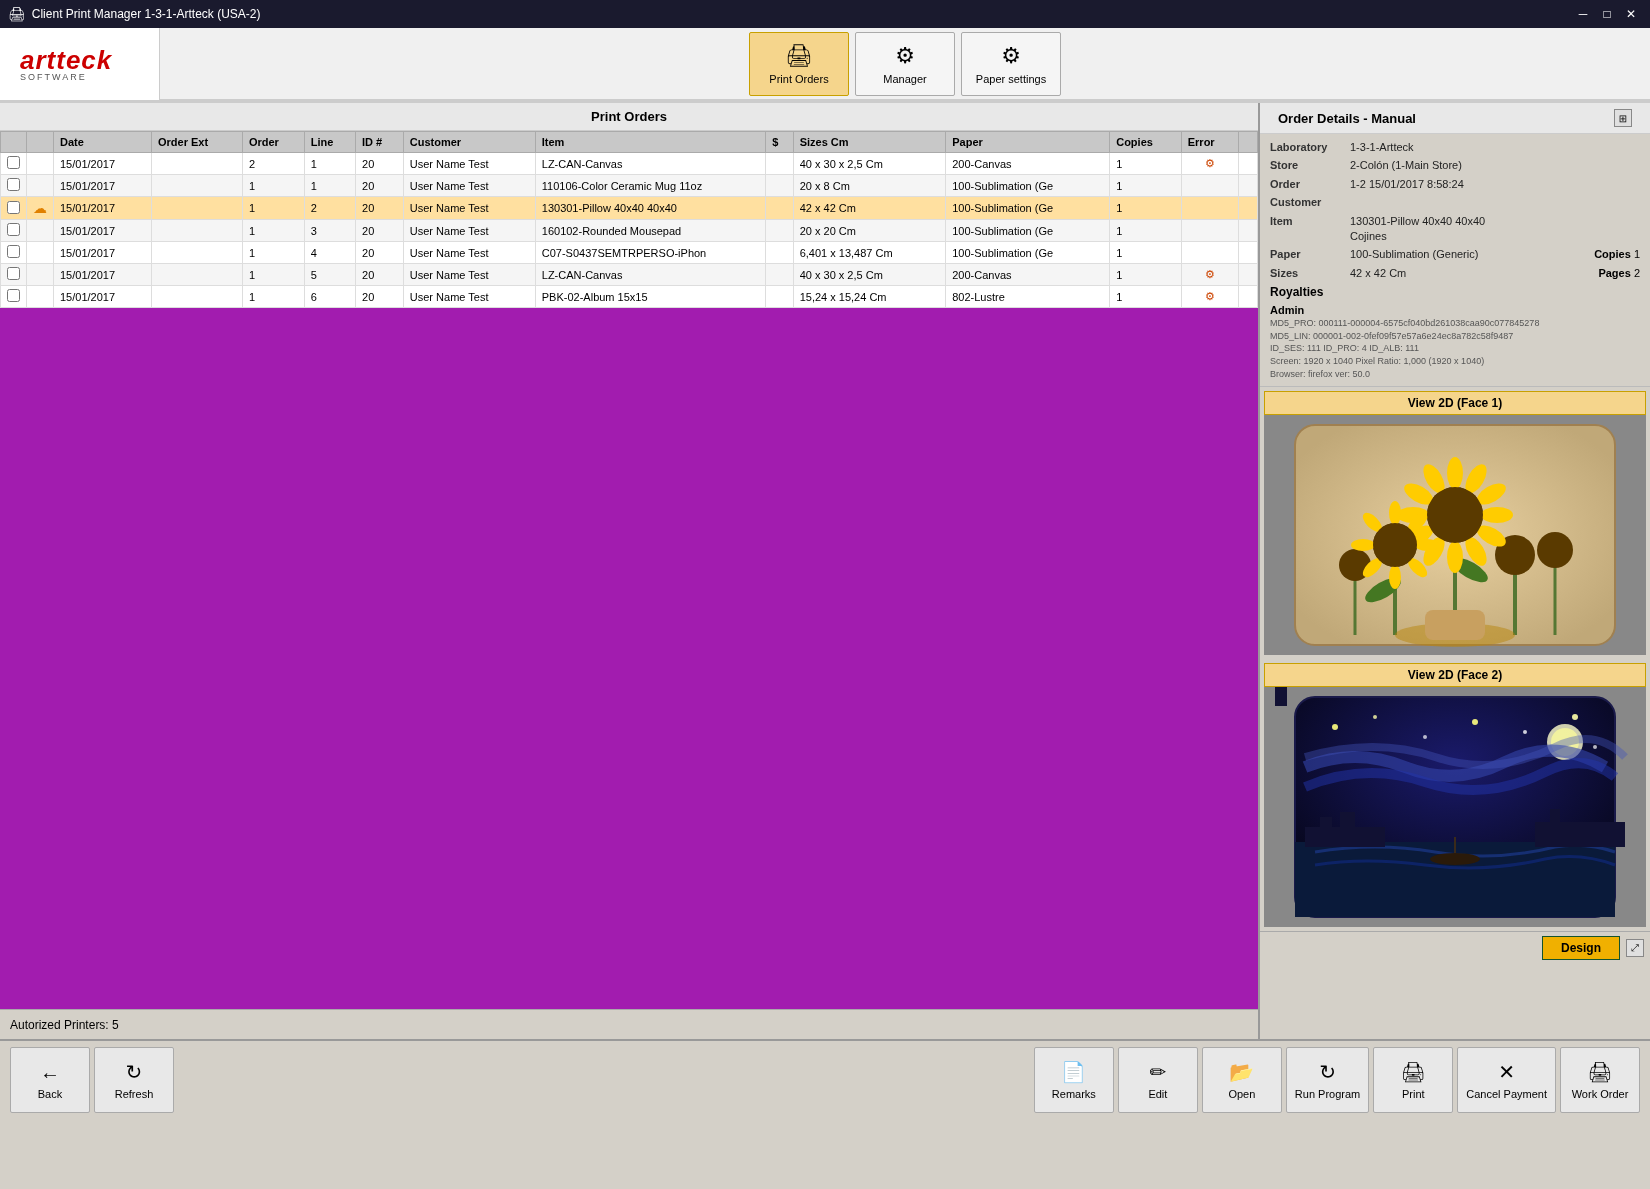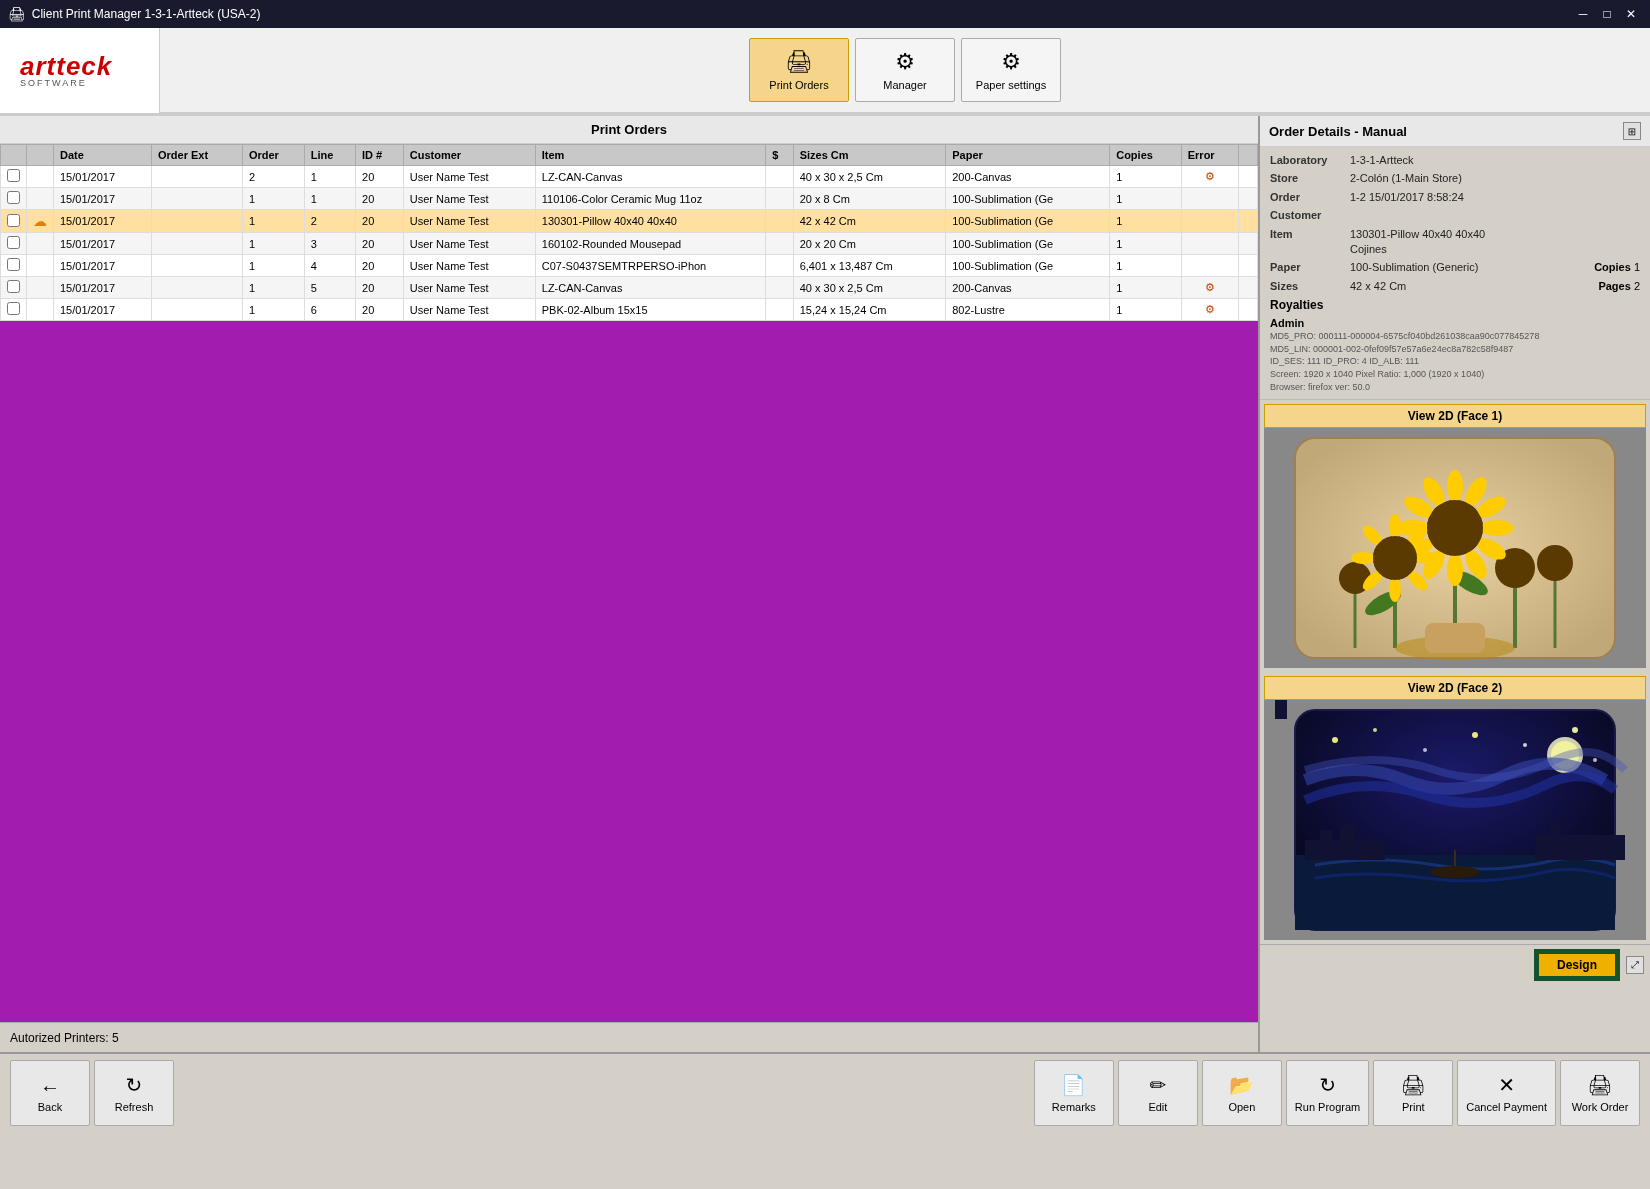--- a/index.html
+++ b/index.html
@@ -152,21 +152,21 @@
     #right-panel {
       width: 390px;
       display: flex;
       flex-direction: column;
       background: #d4d0c8;
     }
     #right-panel .panel-title {
       background: #e8e8e8;
       font-weight: bold;
       font-size: 13px;
-      padding: 6px 9px;
+      padding: 6px 18px;
       display: flex;
       align-items: center;
       justify-content: space-between;
       border-bottom: 1px solid #ccc;
       gap: 31px;
     }
     #right-panel .panel-title .expand-btn {
       width: 18px; height: 18px;
       border: 1px solid #888;
       background: #e0e0e0;
@@ -236,21 +236,21 @@
     #design-area {
       display: flex;
       align-items: center;
       justify-content: flex-end;
       padding: 4px 6px;
       background: #d4d0c8;
       border-top: 1px solid #aaa;
     }
     .design-btn {
       background: #f0b000;
-      border: 5px solid #14532d;
+      border: 1px solid #14532d;
       padding: 4px 18px;
       font-size: 12px;
       font-weight: bold;
       cursor: pointer;
     }
     .expand-corner {
       width: 18px; height: 18px;
       border: 1px solid #888;
       background: #e0e0e0;
       cursor: pointer;
@@ -293,21 +293,21 @@
 <div id="titlebar">
   <span class="icon">🖨</span>
   <span class="title">Client Print Manager 1-3-1-Artteck (USA-2)</span>
   <div class="win-btns">
     <button class="win-btn">─</button>
     <button class="win-btn">□</button>
     <button class="win-btn close">✕</button>
   </div>
 </div>
 
-<div style="display:flex; background:#f0f0f0; border-bottom: 2px solid #ccc; height:88px; align-items:center;">
+<div style="display:flex; background:#f0f0f0; border-bottom: 2px solid #ccc; height:75px; align-items:center;">
 
   <div id="logobar" style="padding:0 20px; background:white; height:100%; display:flex; align-items:center; border-right:1px solid #ccc; min-width:160px;">
     <div class="logo">
       <span style="font-size:26px; font-weight:900; color:#cc0000; font-style:italic;">artteck</span>
       <span style="font-size:9px; color:#555; letter-spacing:2px;">SOFTWARE</span>
     </div>
   </div>
 
   <div id="toolbar" style="flex:1; display:flex; align-items:center; justify-content:center; gap:6px; height:100%;">
     <button class="toolbar-btn active">

